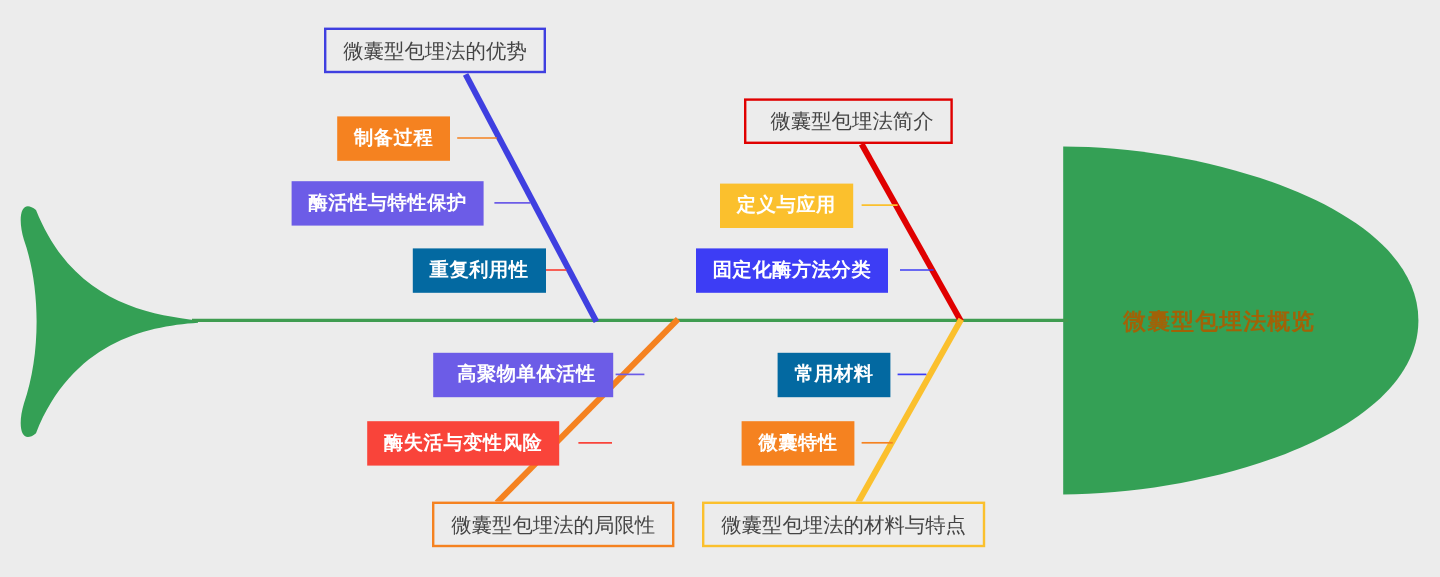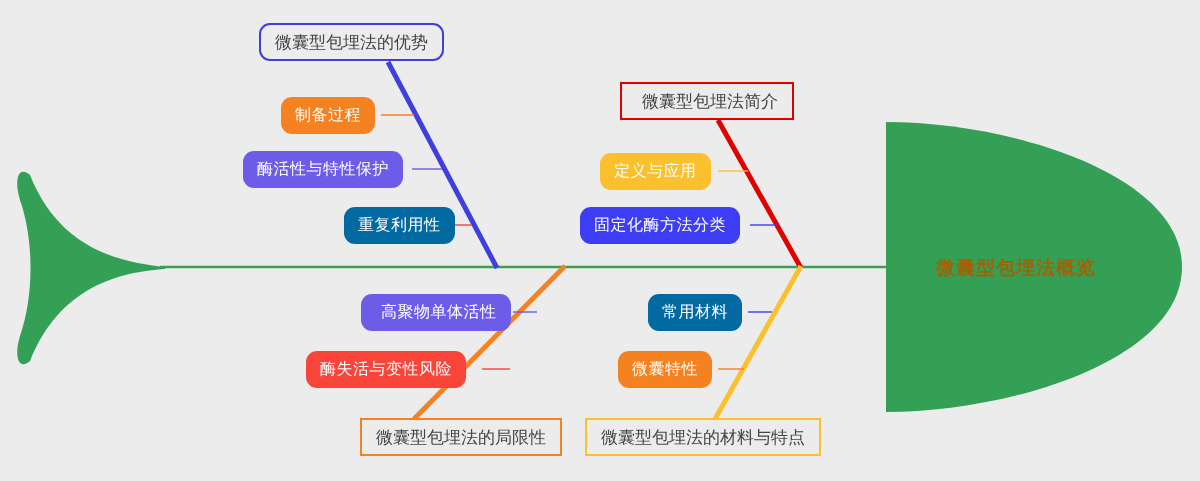--- a/index.html
+++ b/index.html
@@ -12,24 +12,24 @@
   }
   #canvas{position:absolute;inset:0;width:1200px;height:481px;}
   .node{
     position:absolute;
     box-sizing:border-box;
     display:flex;align-items:center;justify-content:center;
     white-space:nowrap;
   }
   
   .pill{
-    border-radius:11px;
+    border-radius:0;
     color:#ffffff;
     font-size:16px;
-    font-weight:normal;
+    font-weight:bold;
     height:37px;
     padding:0 14px;
     letter-spacing:0.5px;
   }
   
   .cat{
     background:#ececec;
     border:2px solid #000;
     color:#444444;
     font-size:17px;
@@ -79,21 +79,21 @@
 
   <path d="M 513 312 L 537 312" stroke="#6c5ce7" stroke-width="1.4" fill="none"></path>
   <path d="M 482 369 L 510 369" stroke="#f9443a" stroke-width="1.4" fill="none"></path>
 
   <path d="M 748 312 L 772 312" stroke="#3d3df5" stroke-width="1.4" fill="none"></path>
   <path d="M 718 369 L 744 369" stroke="#f58220" stroke-width="1.4" fill="none"></path>
 </svg>
 
 <div class="head-label" style="left:936px;top:255px;">微囊型包埋法概览</div>
 
-<div class="node cat" style="left:259px;top:23px;border-color:#3f3fe0;border-radius:11px;">微囊型包埋法的优势</div>
+<div class="node cat" style="left:270px;top:23px;border-color:#3f3fe0;">微囊型包埋法的优势</div>
 
 <div class="node cat" style="left:620px;top:82px;border-color:#e00000;padding-left:20px;">微囊型包埋法简介</div>
 
 <div class="node cat" style="left:360px;top:418px;border-color:#f58220;">微囊型包埋法的局限性</div>
 
 <div class="node cat" style="left:585px;top:418px;border-color:#fbc02d;">微囊型包埋法的材料与特点</div>
 
 <div class="node pill" style="left:281px;top:97px;background:#f58220;">制备过程</div>
 
 <div class="node pill" style="left:243px;top:151px;background:#6c5ce7;">酶活性与特性保护</div>

